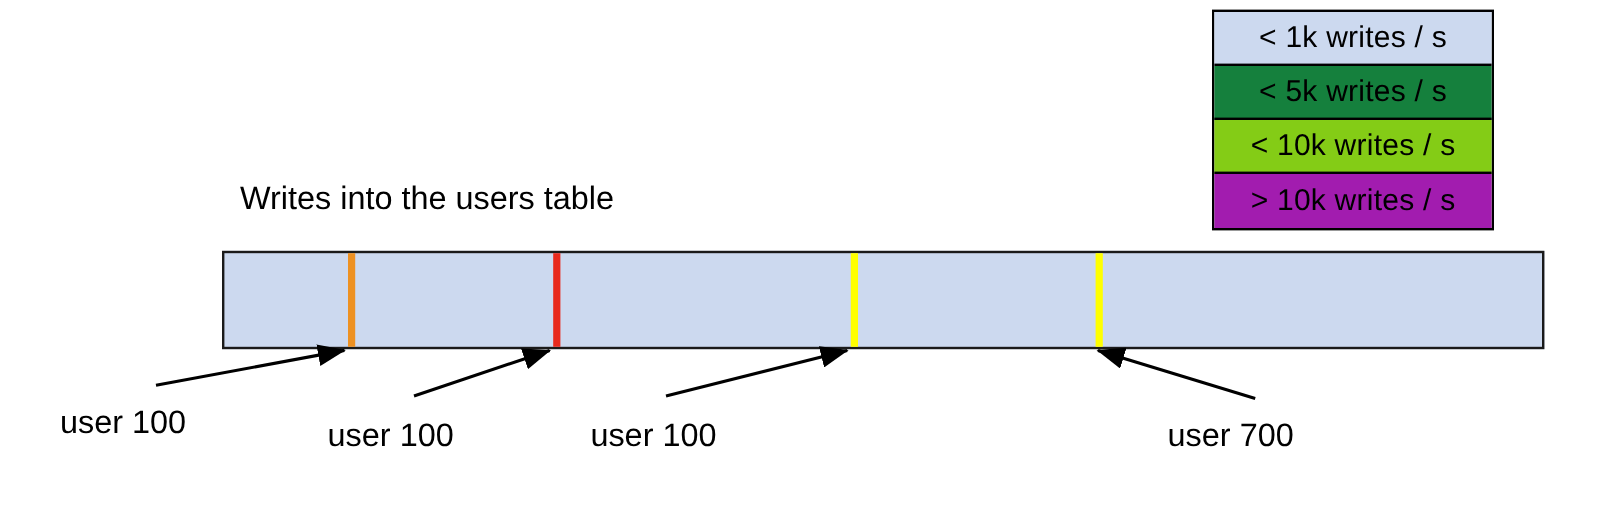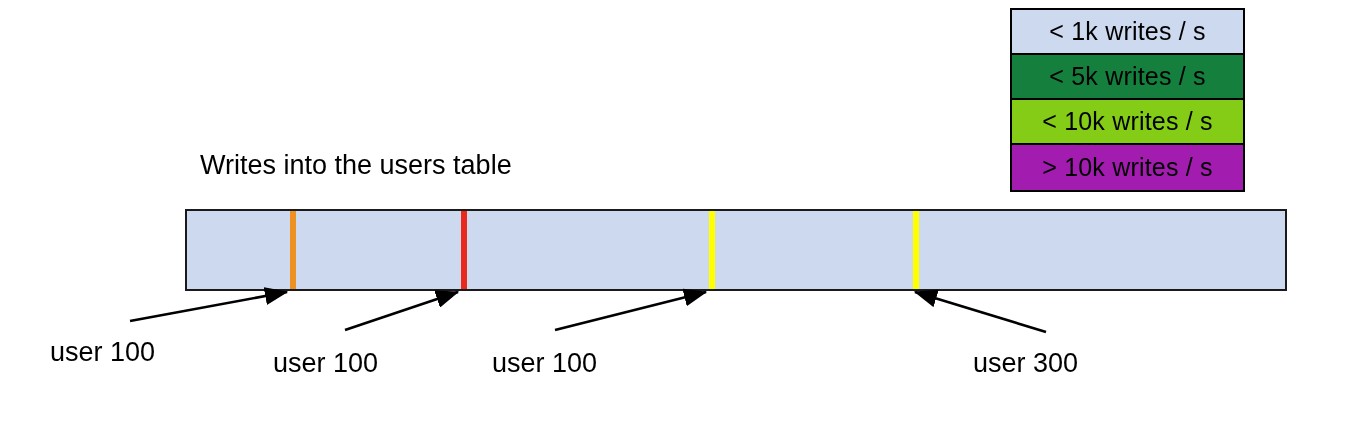--- a/index.html
+++ b/index.html
@@ -139,15 +139,15 @@
     </defs>
     <line x1="130" y1="321" x2="287" y2="292" stroke="#000000" stroke-width="2.6" marker-end="url(#arrowhead)"></line>
     <line x1="345" y1="330" x2="458" y2="292" stroke="#000000" stroke-width="2.6" marker-end="url(#arrowhead)"></line>
     <line x1="555" y1="330" x2="706" y2="292" stroke="#000000" stroke-width="2.6" marker-end="url(#arrowhead)"></line>
     <line x1="1046" y1="332" x2="915" y2="292" stroke="#000000" stroke-width="2.6" marker-end="url(#arrowhead)"></line>
   </svg>
 
   <div class="pointer-label" style="left:50px; top:339px;">user 100</div>
   <div class="pointer-label" style="left:273px; top:350px;">user 100</div>
   <div class="pointer-label" style="left:492px; top:350px;">user 100</div>
-  <div class="pointer-label" style="left:973px; top:350px;">user 300</div>
+  <div class="pointer-label" style="left:973px; top:350px;">user 700</div>
 
 </div>
 
 </body></html>

